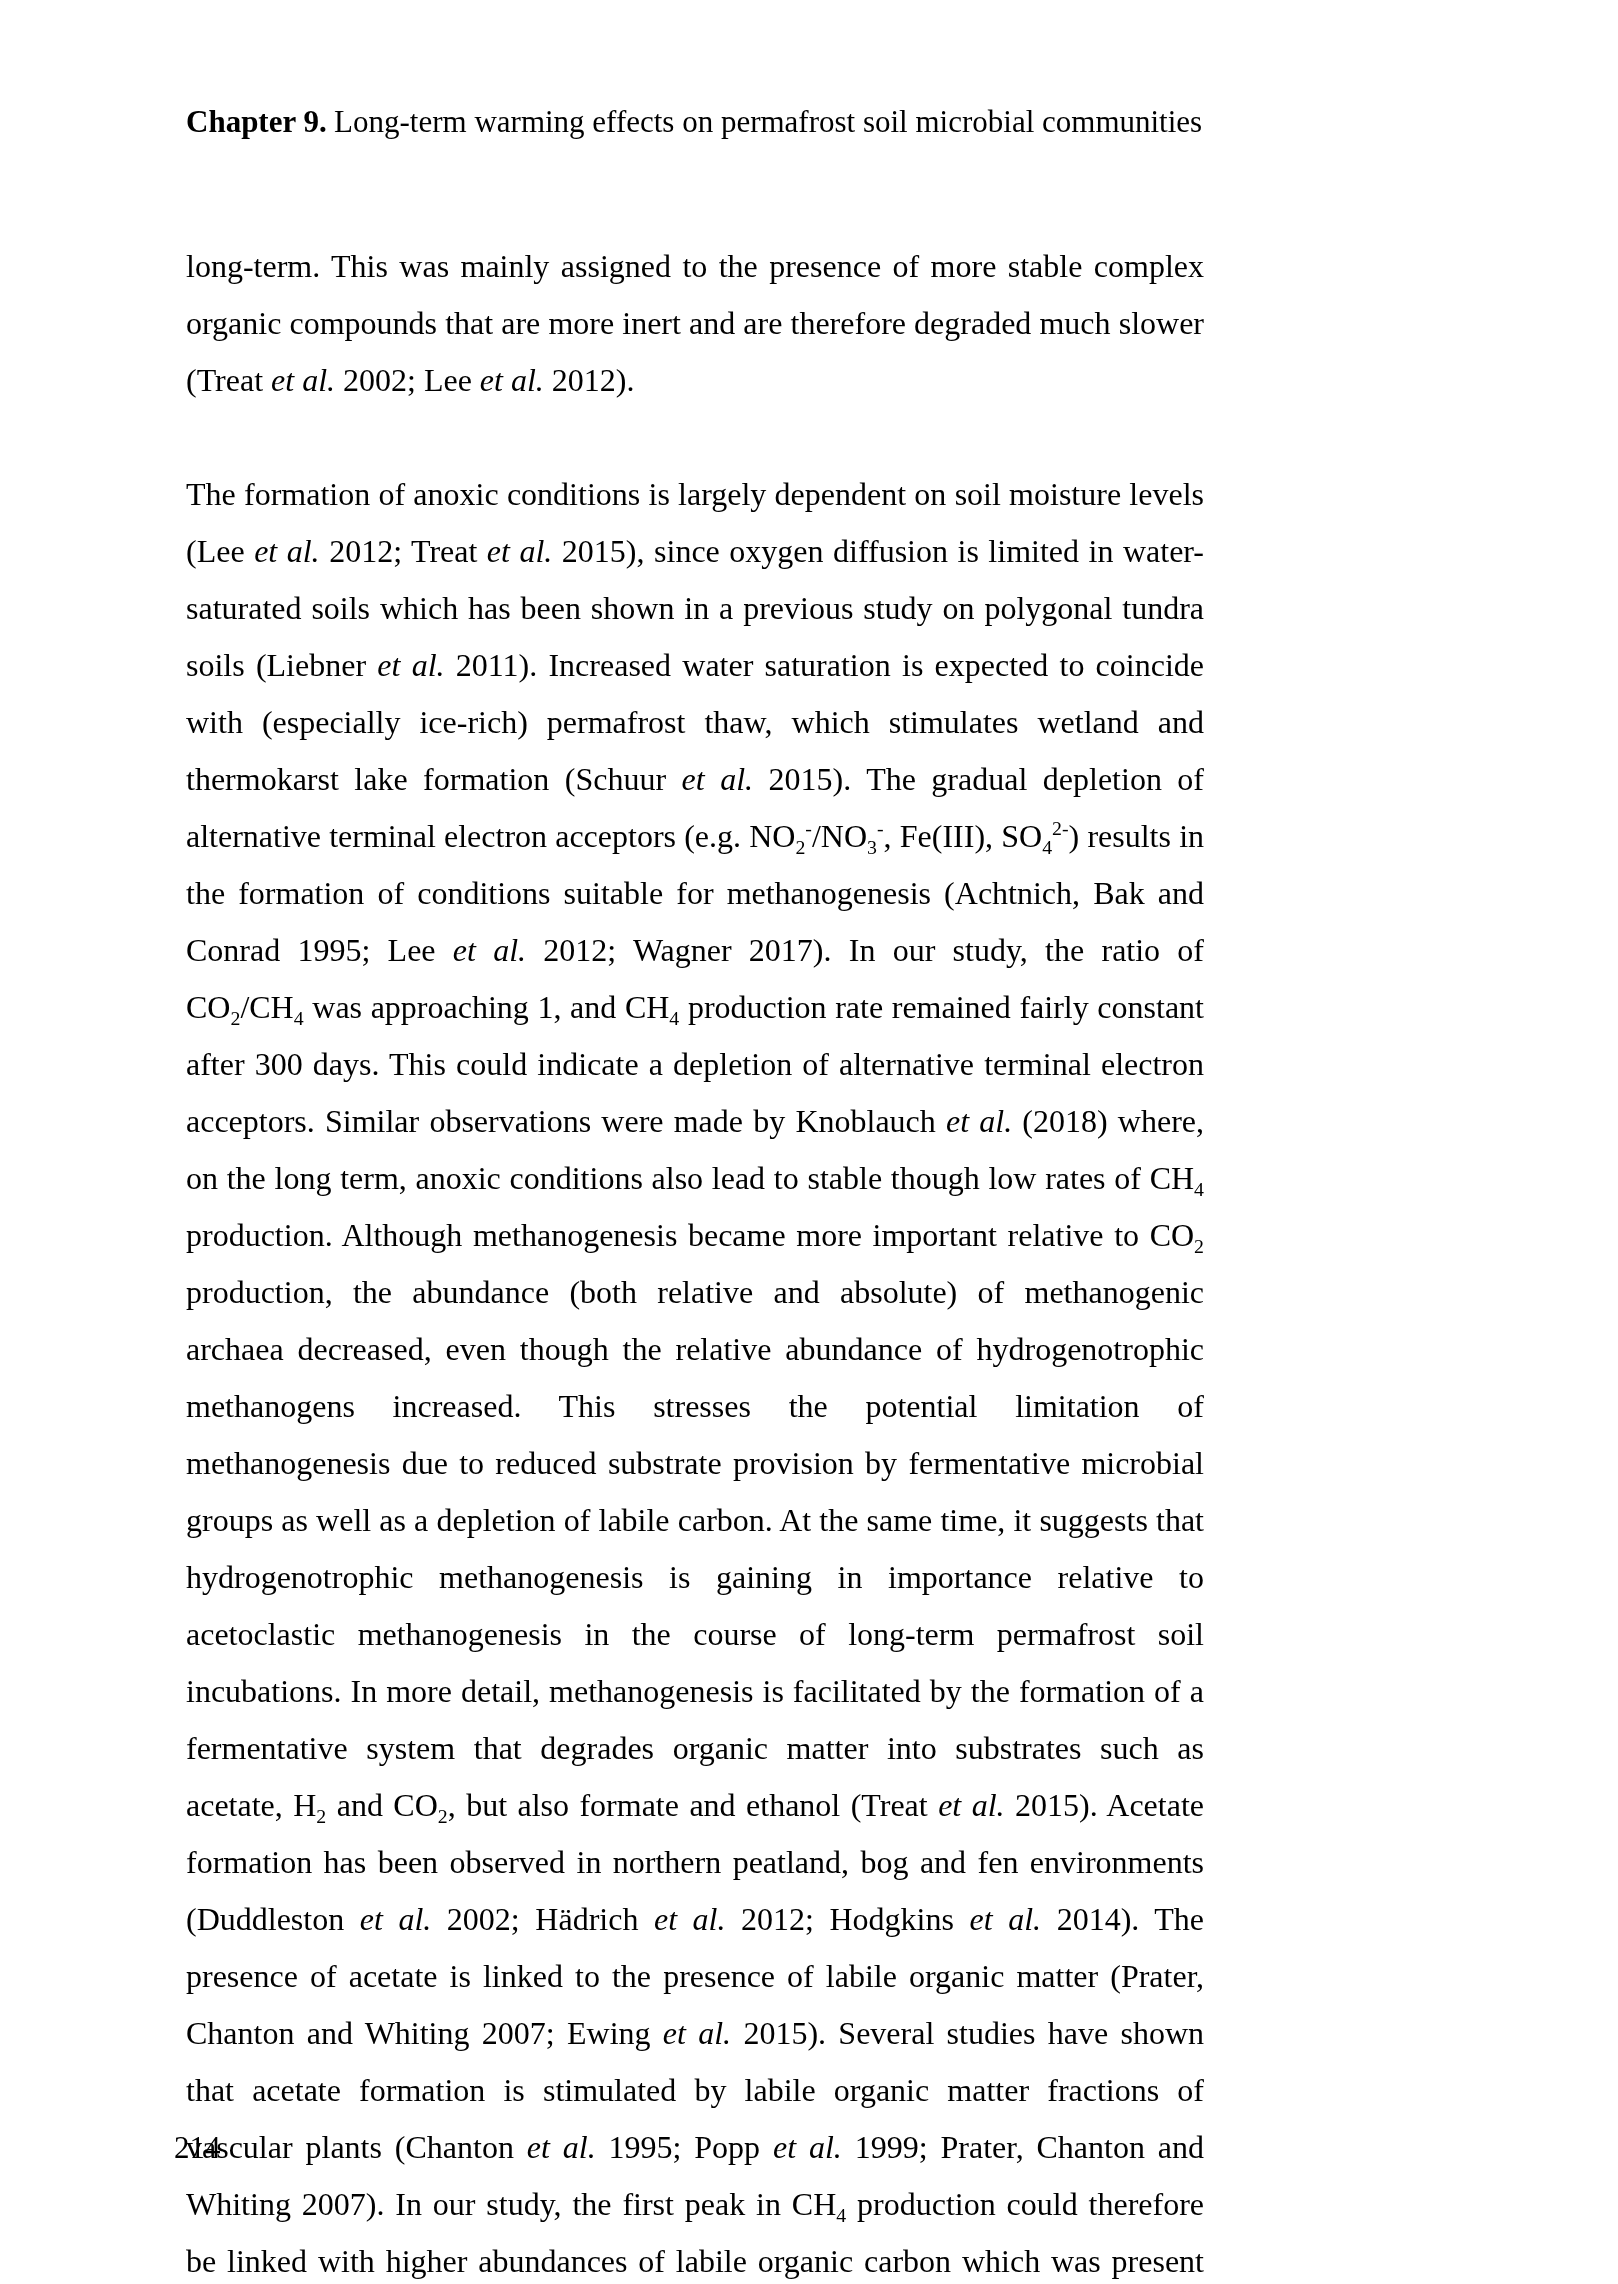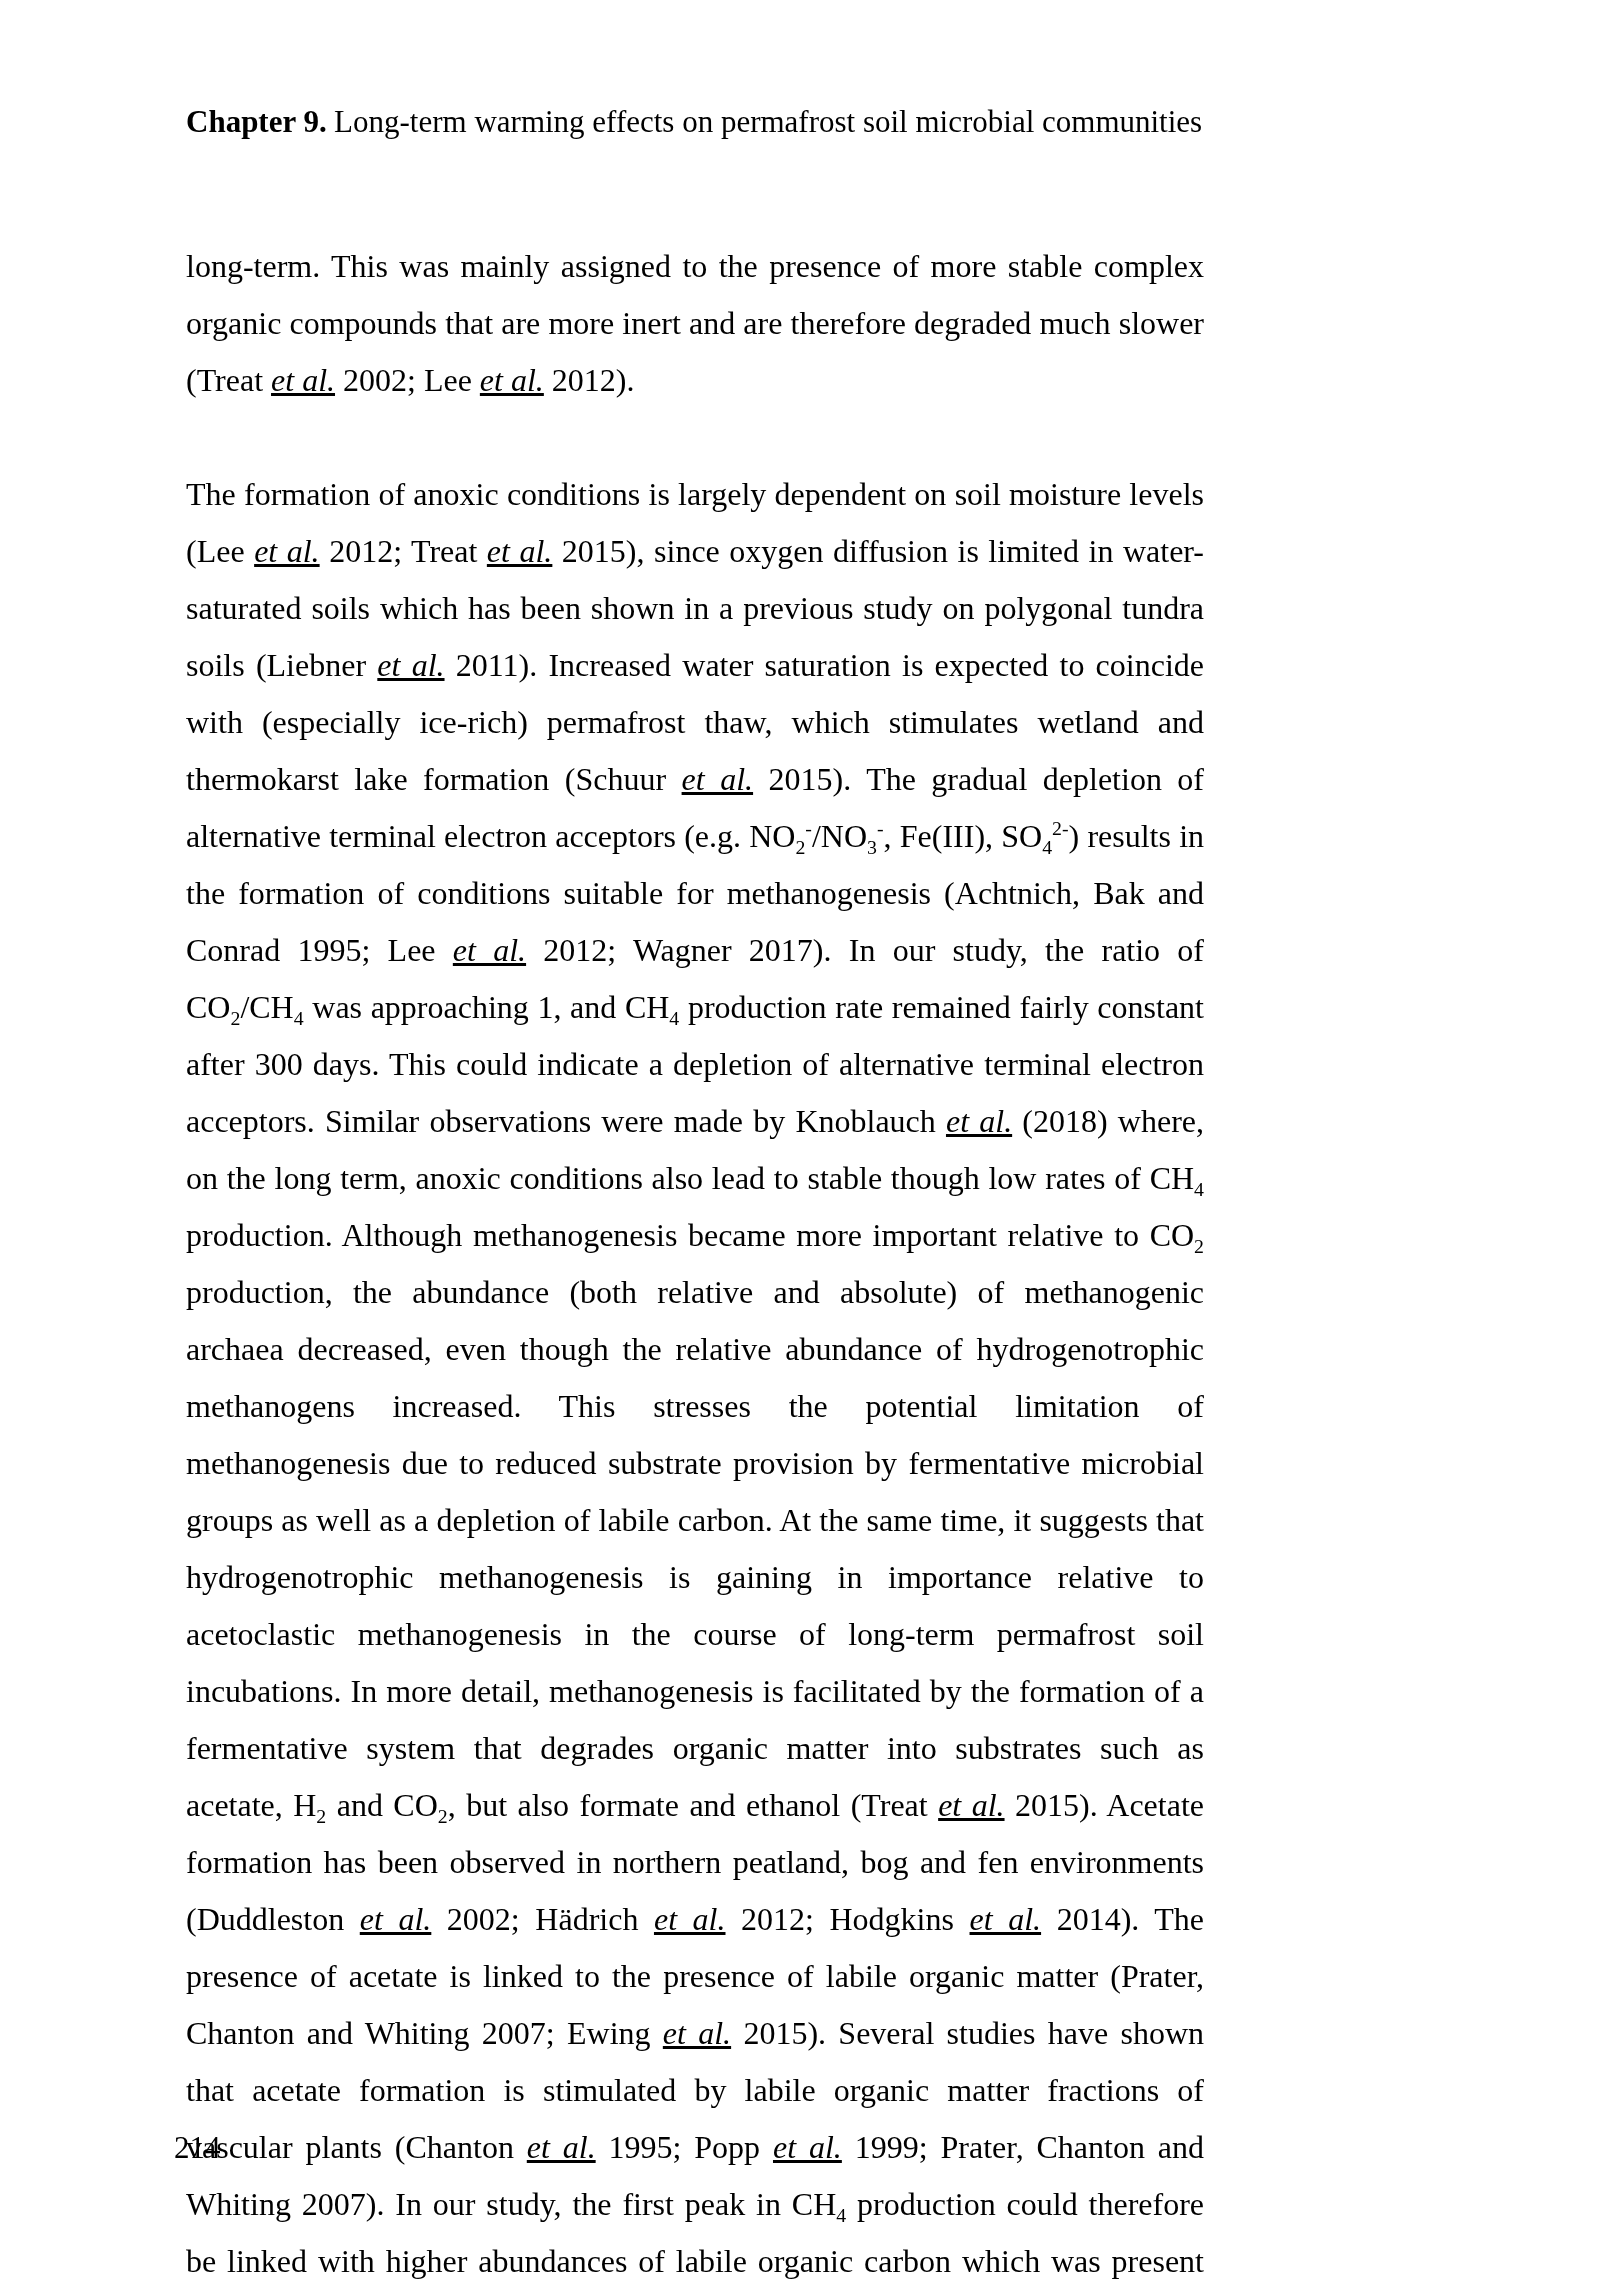--- a/index.html
+++ b/index.html
@@ -38,21 +38,20 @@
   }
   .body-text p {
     margin: 0 0 57px 0;
   }
   
   .body-text p:last-child {
     text-align-last: justify;
   }
   .italic {
     font-style: italic;
-    text-decoration: underline;
   }
   .sub {
     font-size: 0.62em;
     vertical-align: sub;
     line-height: 0;
   }
   .sup {
     font-size: 0.62em;
     vertical-align: super;
     line-height: 0;

